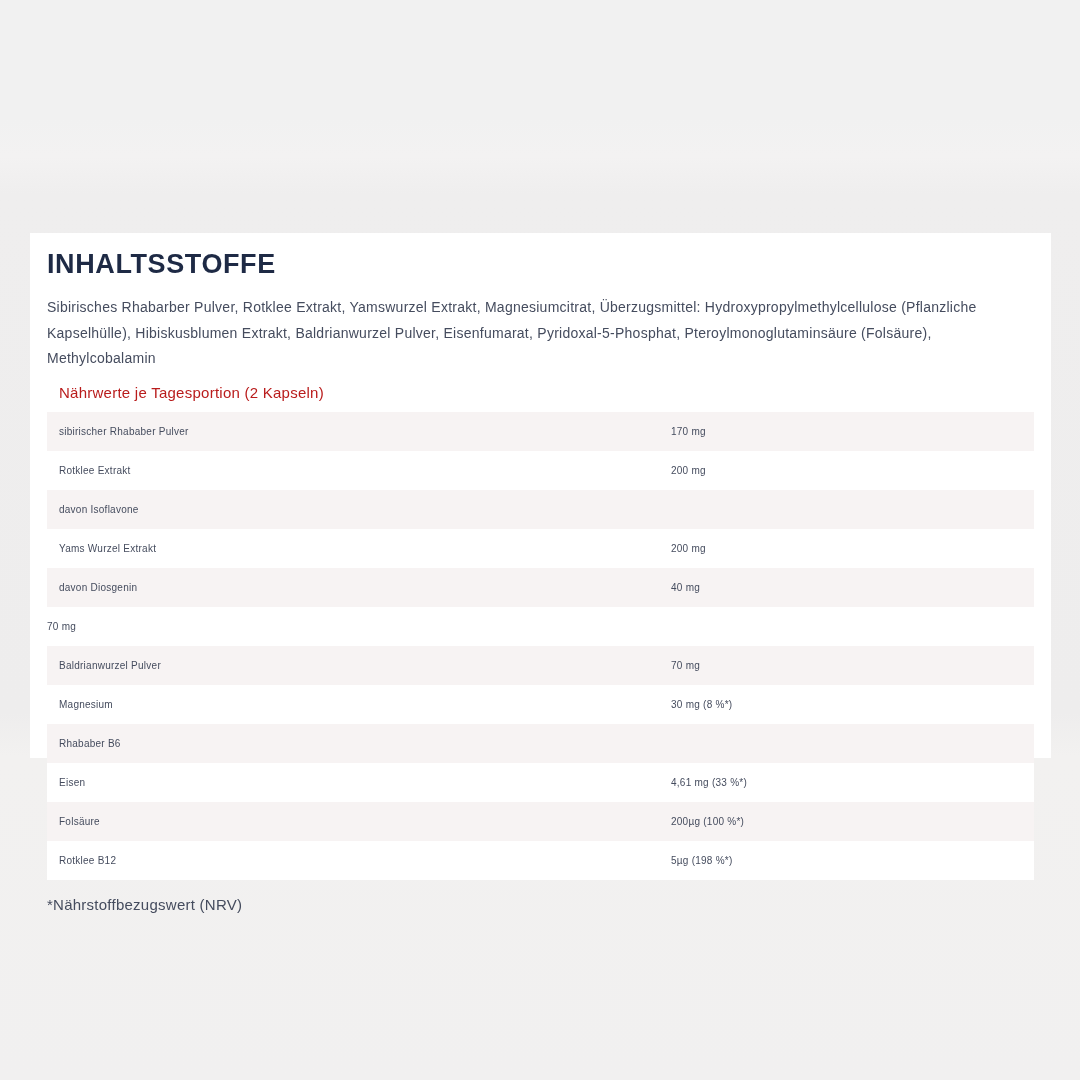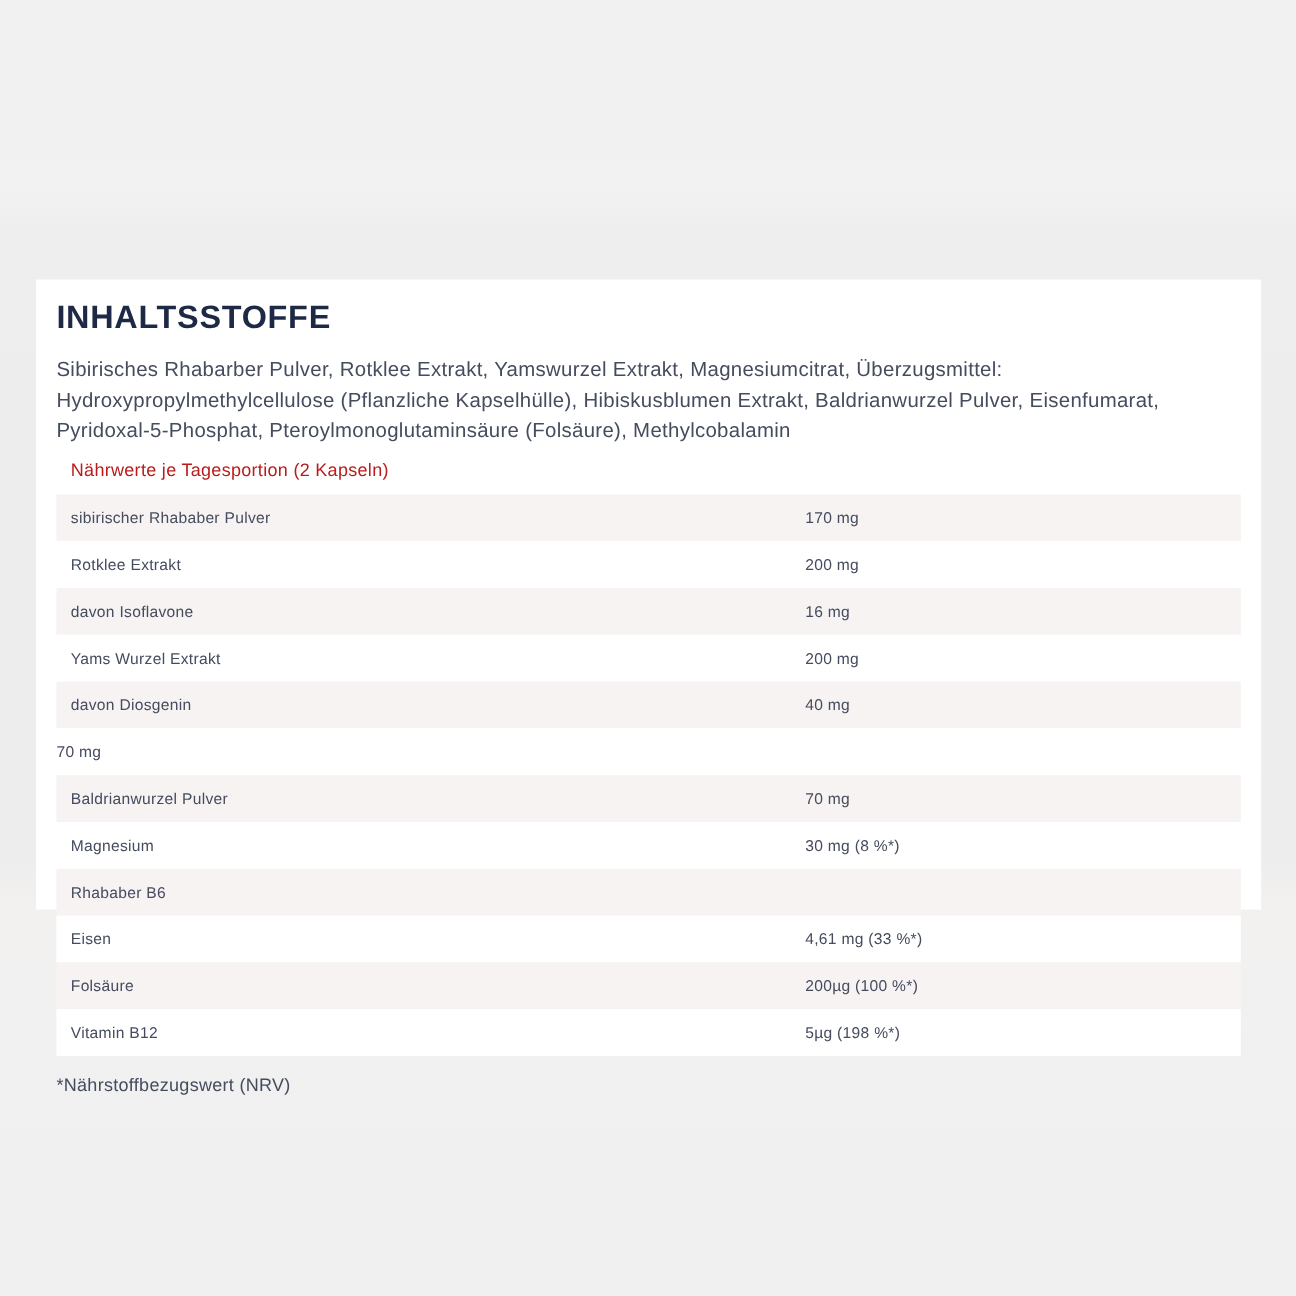--- a/index.html
+++ b/index.html
@@ -36,42 +36,42 @@
     margin: 0;
     padding-top: 15px;
     font-size: 27px;
     line-height: 32px;
     font-weight: 600;
     letter-spacing: 0.6px;
     color: #1e2a45;
   }
   .ingredients {
     margin: 15px 0 0 0;
-    font-size: 17px;
+    font-size: 14px;
     line-height: 25.5px;
     letter-spacing: 0.25px;
     color: #454c5e;
   }
   .table-caption {
     margin-top: 11px;
     padding-left: 12px;
     font-size: 15px;
     letter-spacing: 0.25px;
     color: #b91c1c;
     height: 20px;
     line-height: 20px;
   }
   .nutrition-table {
     margin-top: 9px;
   }
   .n-row {
     display: flex;
     align-items: center;
     height: 39px;
-    font-size: 13px;
+    font-size: 10px;
     letter-spacing: 0.25px;
     color: #454c5e;
     background: #ffffff;
   }
   .n-row:nth-child(odd) {
     background: #f7f3f3;
   }
   .n-row .label {
     box-sizing: border-box;
     width: 624px;
@@ -107,21 +107,20 @@
     <span class="value">170 mg</span>
   </div>
 
   <div class="n-row">
     <span class="label">Rotklee Extrakt</span>
     <span class="value">200 mg</span>
   </div>
 
   <div class="n-row">
     <span class="label">davon Isoflavone</span>
-    <span class="value">16 mg</span>
   </div>
 
   <div class="n-row">
     <span class="label">Yams Wurzel Extrakt</span>
     <span class="value">200 mg</span>
   </div>
 
   <div class="n-row">
     <span class="label">davon Diosgenin</span>
     <span class="value">40 mg</span>
@@ -149,20 +148,20 @@
     <span class="label">Eisen</span>
     <span class="value">4,61 mg (33 %*)</span>
   </div>
 
   <div class="n-row">
     <span class="label">Folsäure</span>
     <span class="value">200µg (100 %*)</span>
   </div>
 
   <div class="n-row">
-    <span class="label">Vitamin B12</span>
+    <span class="label">Rotklee B12</span>
     <span class="value">5µg (198 %*)</span>
   </div>
 </div>
 
     <div class="footnote">*Nährstoffbezugswert (NRV)</div>
   </section>
 </div>
 
 </body></html>

